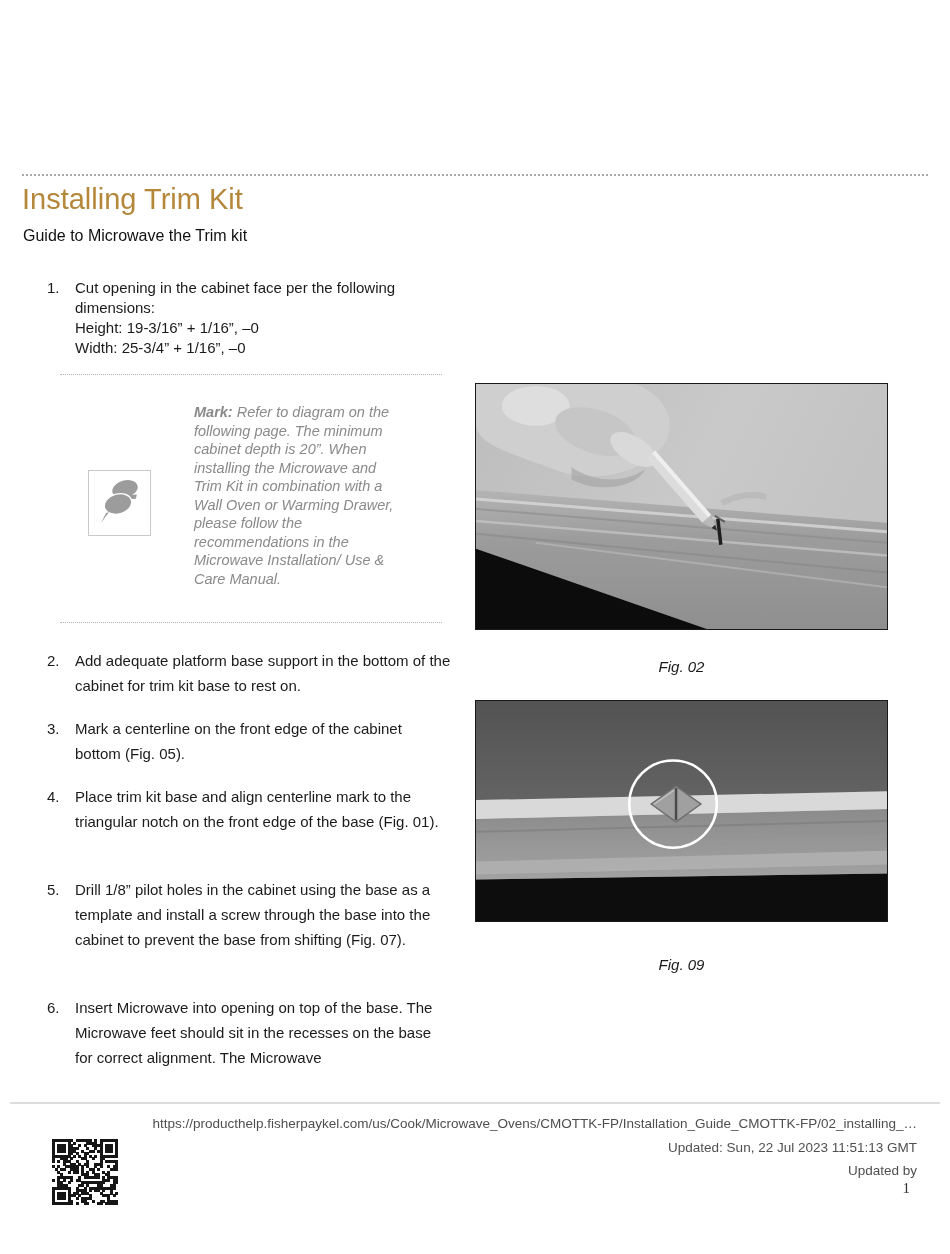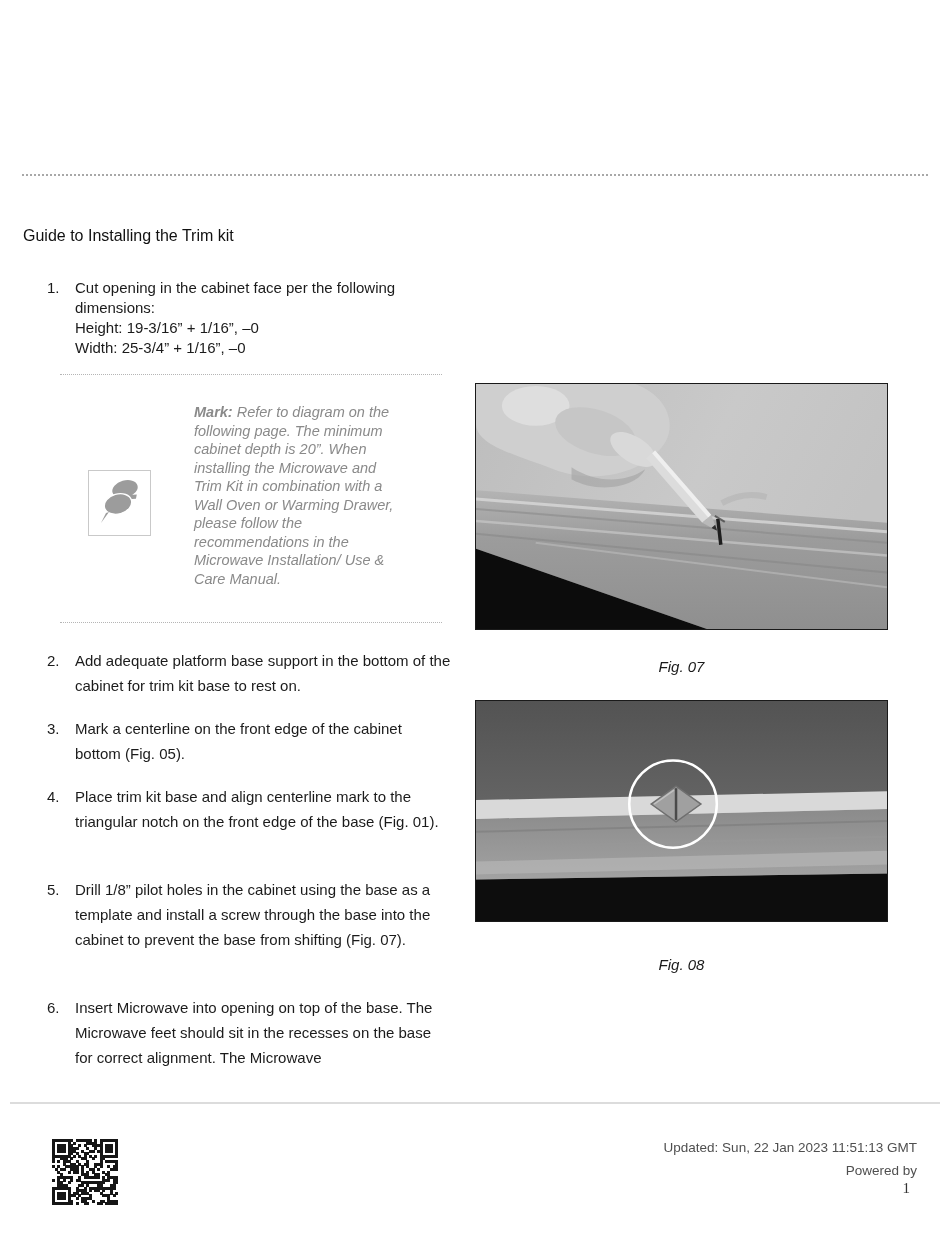--- a/index.html
+++ b/index.html
@@ -58,21 +58,22 @@
   .qr i { position:absolute; display:block; background:#161616; }
 </style>
 </head>
 <body>
 
 <div class="page">
 
 
   <div class="rule-dotted-top"></div>
 
-  <div class="page-subtitle">Guide to Installing the Trim kit</div>
+  <h1 class="page-title">Installing Trim Kit</h1>
+  <div class="page-subtitle">Guide to Microwave the Trim kit</div>
 
   <div class="step step-tight" id="step-1">
     <span class="num">1.</span>
     <span class="txt">Cut opening in the cabinet face per the following dimensions:
 Height: 19-3/16” + 1/16”, –0
 Width: 25-3/4” + 1/16”, –0</span>
   </div>
 
   <div class="note-block">
     <div class="note-icon-box">
@@ -147,21 +148,21 @@
         <rect x="160" y="99" width="86" height="4" fill="#efefef"></rect>
         <polygon points="246,99 262,105 246,111" fill="#b9b9b9"></polygon>
         <polygon points="256,102.5 262,105 256,107.5" fill="#2e2e2e"></polygon>
       </g>
 
       <path d="M243,136 L246,162" stroke="#1e1e1e" stroke-width="3.5" fill="none"></path>
       <path d="M240,133 L250,139" stroke="#3a3a3a" stroke-width="2" fill="none" opacity="0.7"></path>
       <path d="M247,120 C262,112 278,110 292,114" stroke="#a9a9a9" stroke-width="6" fill="none" opacity="0.4"></path>
     </svg>
   </div>
-  <div class="fig-caption" id="cap-05">Fig. 07</div>
+  <div class="fig-caption" id="cap-05">Fig. 02</div>
 
   <div class="figure" id="fig-06">
     <svg viewBox="0 0 413 222" preserveAspectRatio="none">
       <defs>
         <linearGradient id="f6dark" x1="0" y1="0" x2="0" y2="1">
           <stop offset="0" stop-color="#535353"></stop>
             <stop offset="1" stop-color="#646464"></stop>
         </linearGradient>
         <linearGradient id="f6mid" x1="0" y1="0" x2="0" y2="1">
           <stop offset="0" stop-color="#8b8b8b"></stop>
@@ -176,21 +177,21 @@
       <path d="M0,148 L413,137" stroke="#989898" stroke-width="2" opacity="0.6"></path>
       <polygon points="0,180 413,174 413,222 0,222" fill="#0d0d0d"></polygon>
 
       <polygon points="176,104 201,86 226,104 201,122" fill="#a0a0a0" stroke="#6f6f6f" stroke-width="1.5"></polygon>
       <path d="M201,88 L201,120" stroke="#4a4a4a" stroke-width="2.5"></path>
       <path d="M179,104 L199,90" stroke="#c9c9c9" stroke-width="1.5" opacity="0.8"></path>
 
       <circle cx="198" cy="104" r="44" fill="none" stroke="#ffffff" stroke-width="2.5"></circle>
     </svg>
   </div>
-  <div class="fig-caption" id="cap-06">Fig. 08</div>
+  <div class="fig-caption" id="cap-06">Fig. 09</div>
 
   <div class="footer-rule"></div>
   <div class="qr">
       <i style="left:0.00px;top:0.00px;width:3px;height:3px"></i>
       <i style="left:2.64px;top:0.00px;width:3px;height:3px"></i>
       <i style="left:5.28px;top:0.00px;width:3px;height:3px"></i>
       <i style="left:7.92px;top:0.00px;width:3px;height:3px"></i>
       <i style="left:10.56px;top:0.00px;width:3px;height:3px"></i>
       <i style="left:13.20px;top:0.00px;width:3px;height:3px"></i>
       <i style="left:15.84px;top:0.00px;width:3px;height:3px"></i>
@@ -514,17 +515,18 @@
       <i style="left:31.68px;top:63.36px;width:3px;height:3px"></i>
       <i style="left:34.32px;top:63.36px;width:3px;height:3px"></i>
       <i style="left:44.88px;top:63.36px;width:3px;height:3px"></i>
       <i style="left:47.52px;top:63.36px;width:3px;height:3px"></i>
       <i style="left:52.80px;top:63.36px;width:3px;height:3px"></i>
       <i style="left:55.44px;top:63.36px;width:3px;height:3px"></i>
       <i style="left:58.08px;top:63.36px;width:3px;height:3px"></i>
       <i style="left:60.72px;top:63.36px;width:3px;height:3px"></i>
       <i style="left:63.36px;top:63.36px;width:3px;height:3px"></i>
     </div>
-  <div class="footer-updated">Updated: Sun, 22 Jan 2023 11:51:13 GMT</div>
-  <div class="footer-powered">Powered by</div>
+  <a class="footer-url" href="#">https://producthelp.fisherpaykel.com/us/Cook/Microwave_Ovens/CMOTTK-FP/Installation_Guide_CMOTTK-FP/02_installing_…</a>
+  <div class="footer-updated">Updated: Sun, 22 Jul 2023 11:51:13 GMT</div>
+  <div class="footer-powered">Updated by</div>
   <div class="footer-pagenum">1</div>
 
 </div>
 
 </body></html>

